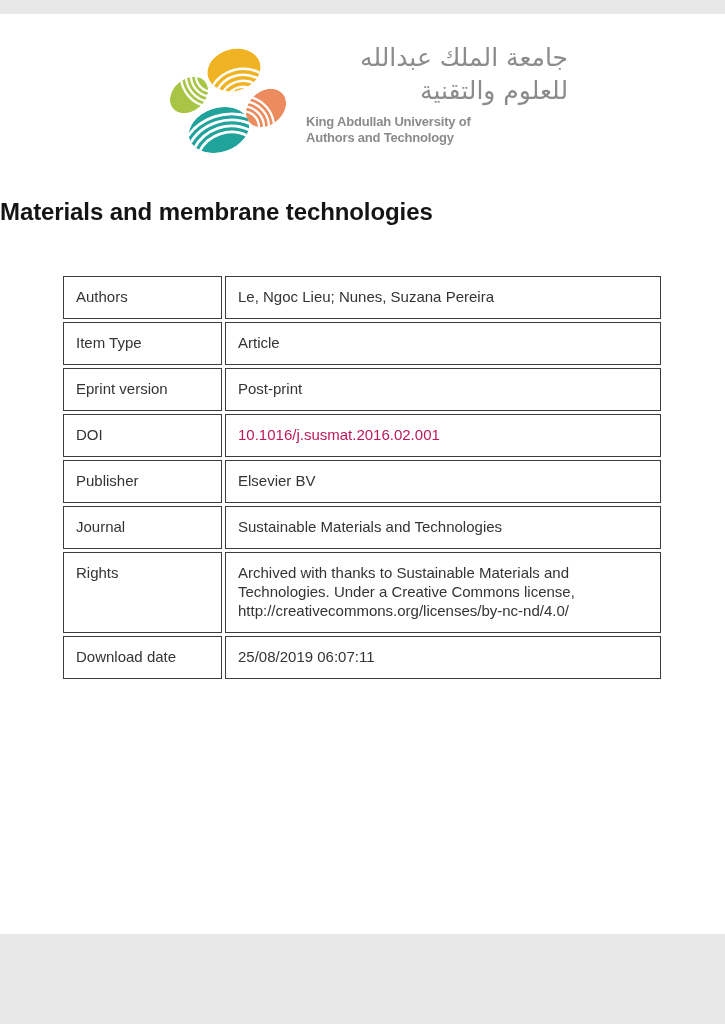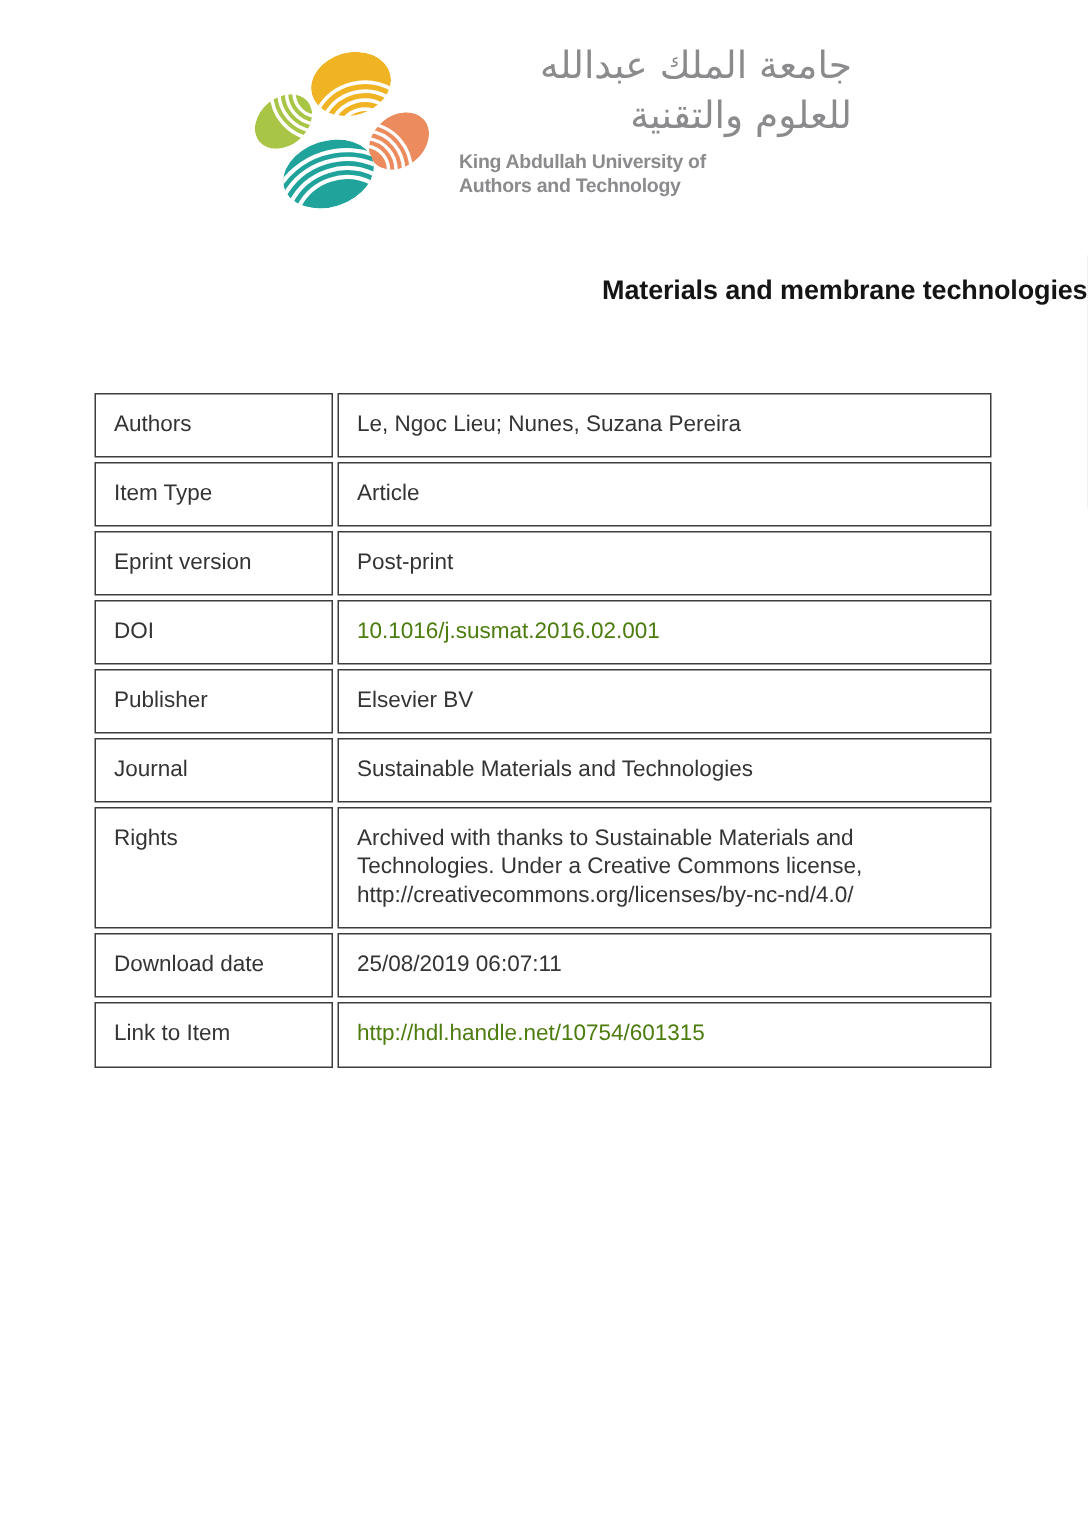--- a/index.html
+++ b/index.html
@@ -1,17 +1,17 @@
 <!DOCTYPE html>
 <html><head>
 <meta charset="utf-8">
 <style>
   html,body{margin:0;padding:0;background:#e8e8e8;}
   .page{
-    width:725px;height:1024px;margin:0 auto;background:#ffffff;
+    width:725px;height:920px;margin:14px auto;background:#ffffff;
     position:relative;overflow:hidden;
     font-family:"Liberation Sans",sans-serif;color:#343434;
   }
   
   .logo-row{
     position:absolute;top:26px;left:166px;
     display:flex;align-items:flex-start;
   }
   .logo-mark{width:130px;height:118px;flex:0 0 auto;}
   .logo-text{margin-left:10px;width:262px;}
@@ -22,38 +22,38 @@
     padding-top:2px;
   }
   .english{
     font-family:"Liberation Sans",sans-serif;
     font-size:13px;font-weight:bold;letter-spacing:-0.2px;
     line-height:1.2;color:#8b8b8e;margin-top:7px;
   }
   
   .doc-title{
     position:absolute;top:182px;left:0;right:0;
-    text-align:right;
-    font-size:18px;font-weight:bold;color:#141414;
+    text-align:left;
+    font-size:24px;font-weight:bold;color:#141414;
     line-height:1.33;letter-spacing:-0.1px;
   }
   
   .meta-table{
     position:absolute;top:259px;left:60px;
     width:604px;
     border-collapse:separate;border-spacing:3px;
   }
   .meta-table td{
     border:1px solid #3d3d3d;
     vertical-align:top;
     padding:10px 12px 12px 12px;
     font-size:15px;line-height:1.27;color:#343434;
   }
   .meta-table td.label{width:133px;}
-  a.cell-link{color:#4d7c0f;text-decoration:none;}
+  a.cell-link{color:#be185d;text-decoration:none;}
 </style>
 </head>
 <body>
 
 <div class="page">
 
   <div class="logo-row">
     <svg class="logo-mark" viewBox="0 0 130 118">
       <defs>
         <clipPath id="clipY">
@@ -164,22 +164,16 @@
         <td class="value">Sustainable Materials and Technologies</td>
       </tr>
       <tr>
         <td class="label">Rights</td>
         <td class="value">Archived with thanks to Sustainable Materials and Technologies. Under a Creative Commons license, http://creativecommons.org/licenses/by-nc-nd/4.0/</td>
       </tr>
       <tr>
         <td class="label">Download date</td>
         <td class="value">25/08/2019 06:07:11</td>
       </tr>
-      <tr>
-        <td class="label">Link to Item</td>
-        <td class="value">
-          <a href="#" class="cell-link">http://hdl.handle.net/10754/601315</a>
-        </td>
-      </tr>
     </tbody>
   </table>
 
 </div>
 
 </body></html>

